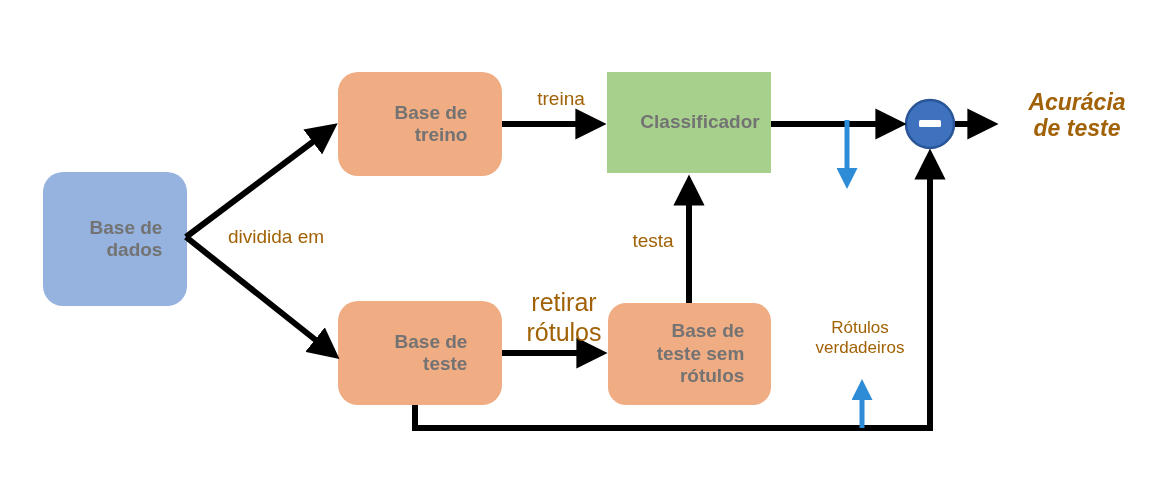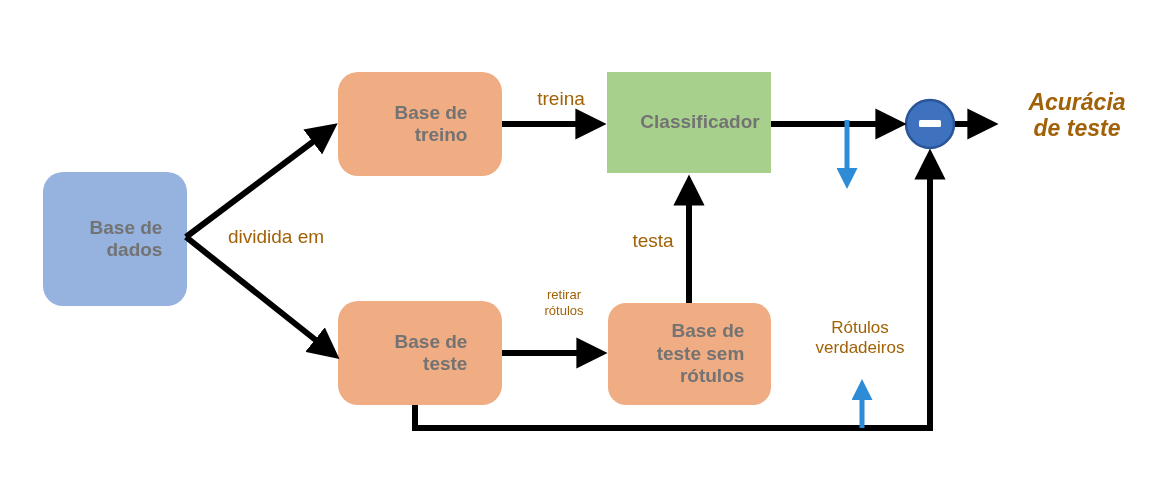--- a/index.html
+++ b/index.html
@@ -131,21 +131,21 @@
   <div class="node-label" style="left:608px; top:303px; width:163px; height:102px; font-size:19px;">Base de
 teste sem
 rótulos</div>
 
   <div class="edge-label" style="left:228px; top:226px; width:180px; font-size:19px; text-align:left;">dividida  em</div>
 
   <div class="edge-label" style="left:515px; top:88px; width:92px; font-size:19px;">treina</div>
 
   <div class="edge-label" style="left:618px; top:214px; width:70px; font-size:19px;margin-top:16px;">testa</div>
 
-  <div class="edge-label" style="left:514px; top:287px; width:100px; font-size:13px;">retirar
+  <div class="edge-label" style="left:514px; top:287px; width:100px; font-size:25px;">retirar
 rótulos</div>
 
 
   <div class="edge-label" style="left:790px; top:318px; width:140px; font-size:17px;">Rótulos
 verdadeiros</div>
 
   <div class="out-label" style="left:997px; top:89px; width:160px; font-size:23px;">Acurácia
 de teste</div>
 
 </div>

